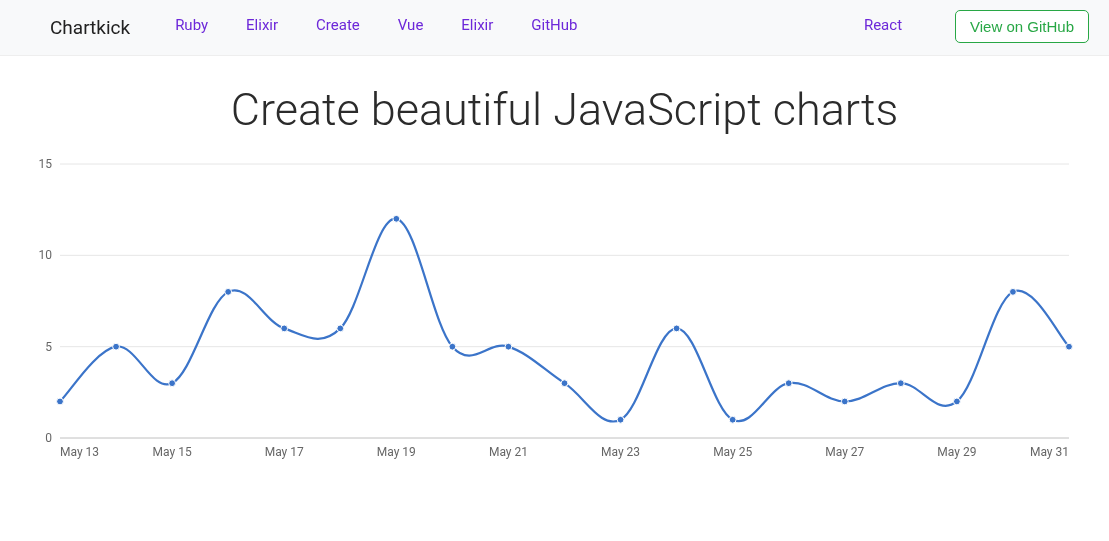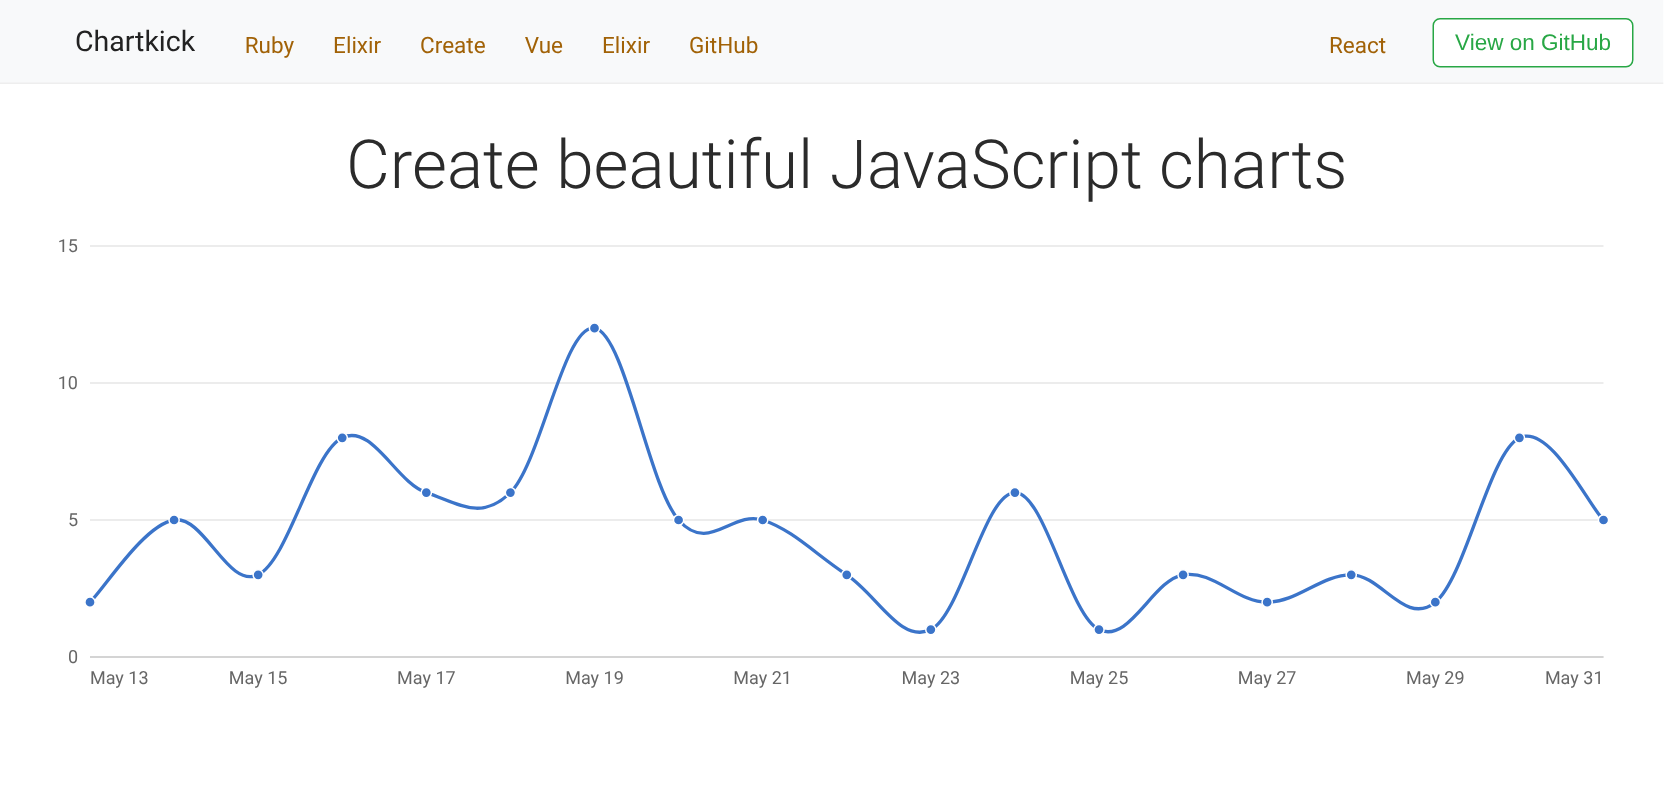--- a/index.html
+++ b/index.html
@@ -7,46 +7,46 @@
     font-family: -apple-system, BlinkMacSystemFont, "Segoe UI", Roboto, "Helvetica Neue", Arial, sans-serif;
     background: #fff;
     color: #333;
     width: 1109px;
   }
   .navbar {
     background: #f8f9fa;
     border-bottom: 1px solid #eee;
     padding: 10px 20px;
     display: flex;
-    align-items: flex-end;
-    gap: 8px;
+    align-items: flex-start;
+    gap: 20px;
   }
   .brand {
     font-size: 19px;
     color: #222;
     padding: 6px 12px 6px 30px;
     margin-right: 4px;
   }
   .nav-link {
-    color: #a16207;
+    color: #6d28d9;
     font-size: 15px;
     padding: 6px 9px;
     cursor: pointer;
     text-decoration: none;
   }
   .nav-spacer { flex: 1; }
   .github-btn {
     border: 1px solid #28a745;
     color: #28a745;
     background: #fff;
     padding: 7px 14px;
     border-radius: 5px;
     font-size: 15px;
     cursor: pointer;
-    margin-left: 14px;
+    margin-left: 24px;
   }
   .hero {
     text-align: center;
     padding: 26px 40px 18px 60px;
   }
   .hero h1 {
     font-weight: 300;
     font-size: 45px;
     line-height: 1.25;
     color: #2b2b2b;

